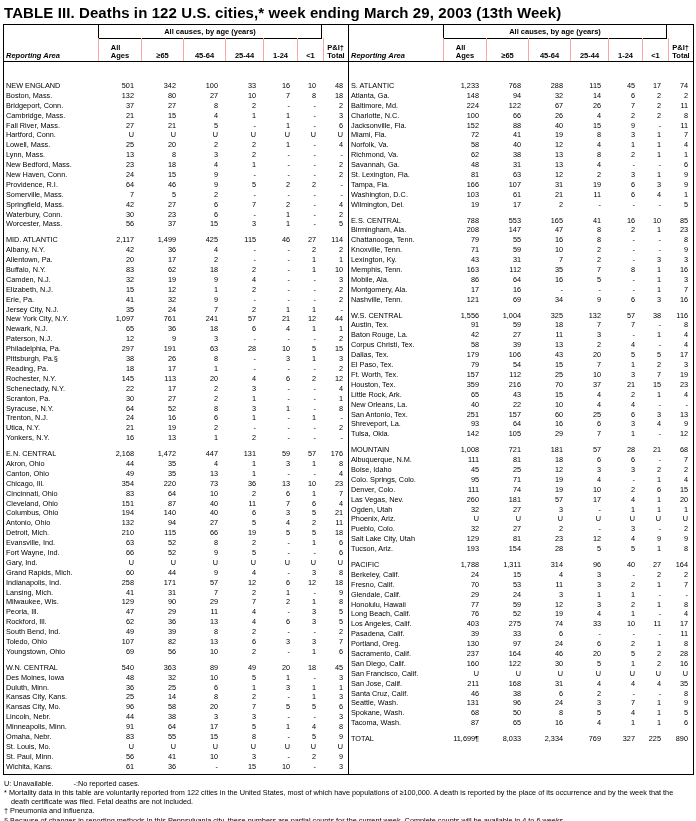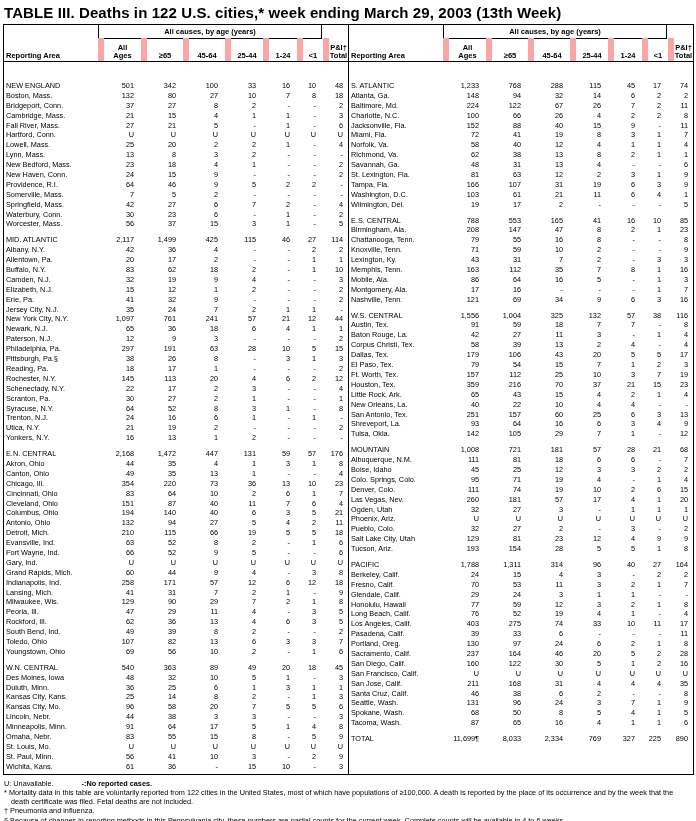--- a/index.html
+++ b/index.html
@@ -16,38 +16,38 @@
   .half.right { border-left:1px solid #000; }
 
   
   .hdr-group { display:grid; grid-template-columns:94px 223px 27px; height:13px; }
   .hdr-group .gcell { font-weight:bold; font-size:7.5px; text-align:center; line-height:13px;
     border-left:1px solid #000; border-bottom:1px solid #000; white-space:nowrap; }
   .hdr-group .pcell { border-left:1px solid #000; }
   .hdr-cols { display:grid; grid-template-columns:94px 43px 42px 42px 38px 34px 26px 25px;
     border-bottom:1px solid #000; height:23px; }
   .hdr-cols .hcell { font-weight:bold; font-size:7.5px; line-height:8px;
-    display:flex; align-items:flex-end; justify-content:center; text-align:center;
-    border-left:6px solid #fca5a5; padding-bottom:1px; white-space:pre-line; }
-  .hdr-cols .hcell.first { border-left:none; justify-content:flex-start; padding-left:2px; text-align:center; }
+    display:flex; align-items:flex-end; justify-content:center; text-align:left;
+    border-left:1px solid #fca5a5; padding-bottom:1px; white-space:pre-line; }
+  .hdr-cols .hcell.first { border-left:none; justify-content:flex-start; padding-left:2px; text-align:center;font-style:italic; }
 
   
   .tbody { padding-top:3px; padding-bottom:2px; }
   .section { margin-top:6px; }
   .section:first-child { margin-top:16px; }
   .trow { display:grid; grid-template-columns:94px 43px 42px 42px 38px 34px 26px 25px;
     height:9.9px; line-height:9.9px; font-size:7.3px; }
   .trow .area { padding-left:2px; white-space:nowrap; overflow:hidden; }
   .trow .val { text-align:right; padding-right:7px; white-space:nowrap; }
   .trow .val:last-child { padding-right:5px; }
 
   
   .footnotes { font-size:7.3px; line-height:9.3px; padding:4px 1px 0 1px; }
   .fn-legend span { display:inline-block; }
-  .fn-legend .second { margin-left:26px;font-weight:bold; }
+  .fn-legend .second { margin-left:18px; }
   .fn-item { padding-left:7px; text-indent:-7px; }
   .fn-item .marker { display:inline; }
 </style>
 </head>
 <body>
 
 <div class="page">
   <div class="title">TABLE III. Deaths in 122 U.S. cities,* week ending March 29, 2003 (13th Week)</div>
 
   <div class="table-box">

